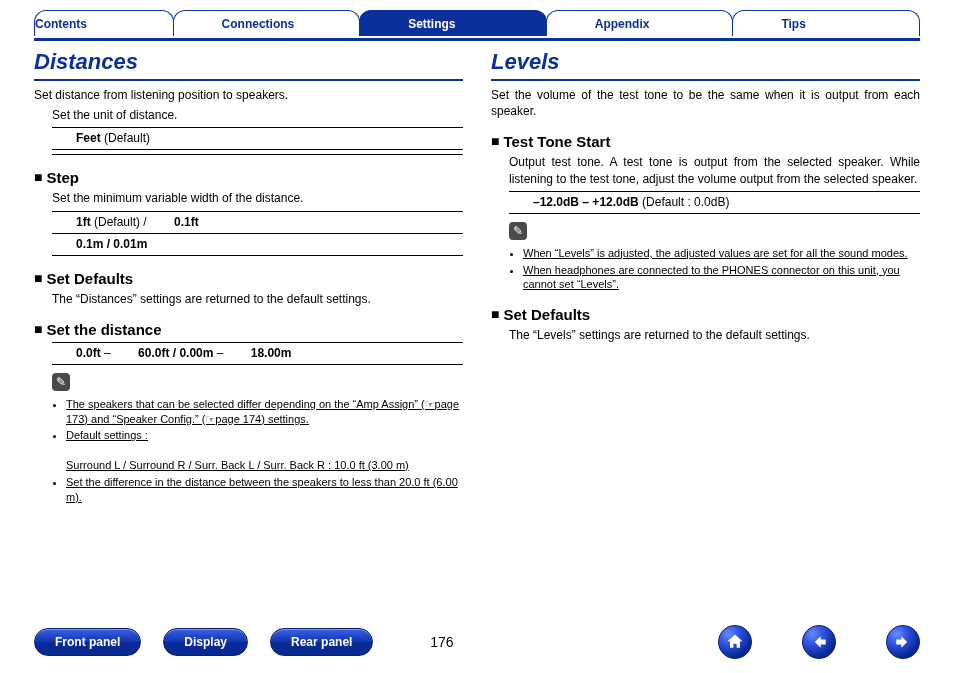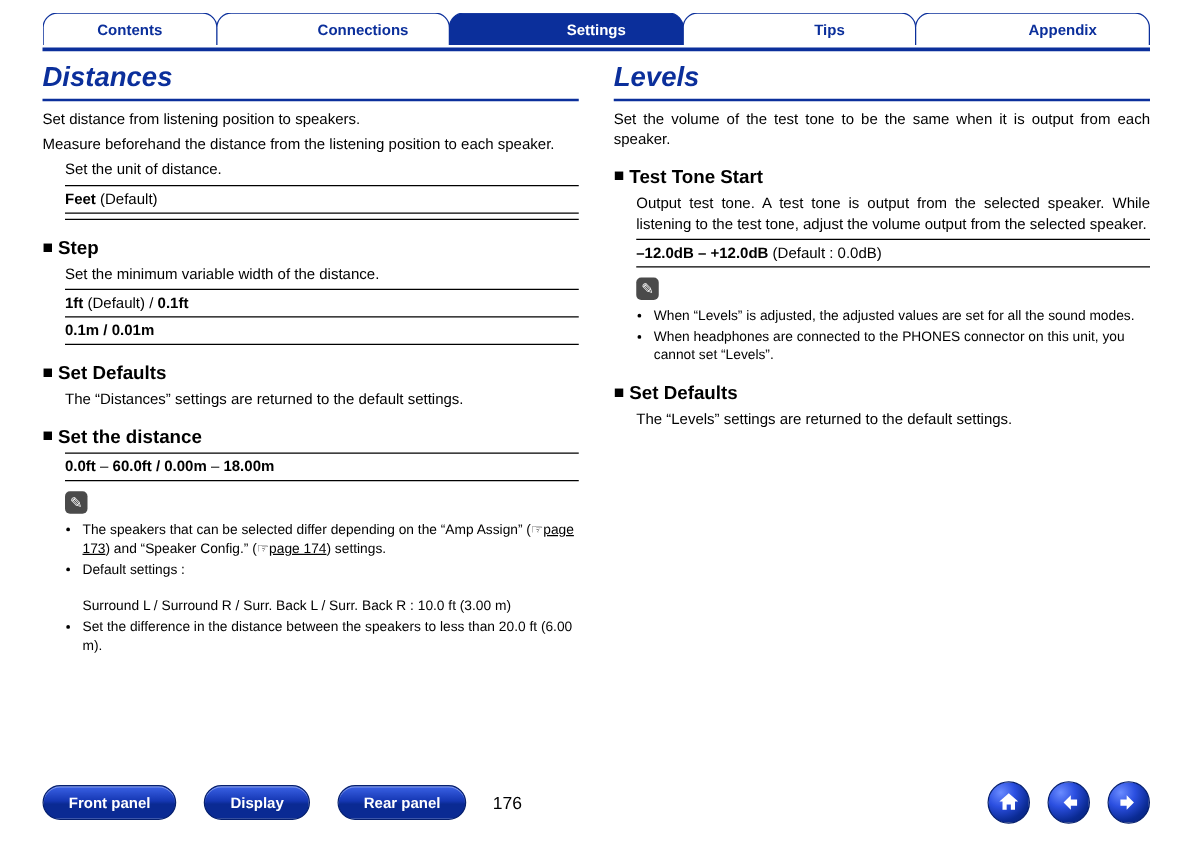--- a/index.html
+++ b/index.html
@@ -2,51 +2,51 @@
 <html><head>
 <meta charset="utf-8">
 <style>
   :root { --blue:#0b2f9b; --blue-grad-top:#3b5fe0; --blue-grad-bot:#0a2b93; --accent:#1a1a1a; }
   * { box-sizing:border-box; }
   body { margin:0; font-family:"Helvetica Neue",Helvetica,Arial,sans-serif; font-size:12px; color:#000; background:#fff; }
   .page { width:954px; height:673px; margin:0 auto; background:#fff; position:relative; padding:10px 34px 0; }
 
   
   .tabs { display:flex; gap:0; margin-bottom:2px; }
-  .tab { flex:1; height:26px; position:relative; display:flex; align-items:center; justify-content:center;
+  .tab { flex:1; height:26px; position:relative; display:flex; align-items:center; 
          color:var(--blue); font-weight:bold; z-index:1; cursor:pointer;
          background:#fff; border:1px solid var(--blue); border-top-left-radius:12px; border-top-right-radius:12px;
          border-bottom:none; overflow:hidden; }
   .tab + .tab { margin-left:-1px;padding-left:48px; }
   .tab.active { background:var(--blue); color:#fff; z-index:2; border-color:var(--blue);}
   .tabrule { height:3px; background:var(--blue); margin-bottom:6px; }
 
   
   .cols { display:flex; gap:28px; }
   .col { flex:1; min-width:0; }
   .sect-title { color:var(--blue); font-size:22px; font-weight:bold; border-bottom:2px solid var(--blue); padding:2px 0 4px; margin:0 0 6px;font-style:italic; }
   p { margin:4px 0; line-height:1.35; }
   .justify { text-align:justify; }
 
   .h3 { font-size:15px; font-weight:bold; margin:14px 0 2px; }
   .sq::before { content:"\25A0"; font-size:14px; margin-right:4px; color:#000; position:relative; top:-1px; }
   .indent { margin-left:18px; }
 
   .thinrule { border-top:1px solid #000; height:0; margin:4px 0 0; }
   .opt { margin:3px 0 2px; font-size:12px; }
-  .opt .b { font-weight:bold; }
+  .opt .b { font-weight:bold;margin-left:24px; }
   .opt .def { font-weight:normal; }
 
   .pencil { display:inline-flex; width:18px; height:18px; border-radius:4px; background:#4a4a4a; color:#fff; align-items:center; justify-content:center; font-size:12px; margin:8px 0 4px 18px; }
   ul.notes { margin:0 0 0 18px; padding-left:14px; }
-  ul.notes li { margin:2px 0; font-size:11px; line-height:1.35; }
+  ul.notes li { margin:2px 0; font-size:11px; line-height:1.35;text-decoration:underline; }
   .lnk { text-decoration:underline; cursor:pointer; }
 
   
-  .footer { position:absolute; left:34px; right:34px; bottom:14px; display:flex; align-items:center; }
+  .footer { position:absolute; left:34px; right:34px; bottom:14px; display:flex; align-items:center;gap:36px; }
   .pill { height:28px; padding:0 20px; border-radius:14px; color:#fff; font-weight:bold; font-size:12px;
           display:inline-flex; align-items:center; justify-content:center; cursor:pointer;
           background:linear-gradient(#3b62e6 0%, #1537b3 45%, #0a2a93 55%, #0a2a93 100%);
           border:1px solid #06206f; box-shadow:inset 0 1px 0 rgba(255,255,255,.35); }
   .pill + .pill { margin-left:22px; }
   .page-num { flex:0 0 auto; width:65px; text-align:center; font-size:14px; }
   .spacer { flex:1; }
   .circ { width:34px; height:34px; border-radius:50%; margin-left:14px; cursor:pointer;
           background:radial-gradient(circle at 30% 25%, #6a8bff 0%, #2b4fe0 35%, #0a2a93 70%, #06206f 100%);
           border:1px solid #06206f; display:inline-flex; align-items:center; justify-content:center; color:#fff; }
@@ -61,34 +61,33 @@
     <div class="tab">
         <span>Contents</span>
       </div>
     <div class="tab">
         <span>Connections</span>
       </div>
     <div class="tab active">
         <span>Settings</span>
       </div>
     <div class="tab">
-        <span>Tips</span>
+        <span>Appendix</span>
       </div>
     <div class="tab">
-        <span>Appendix</span>
+        <span>Tips</span>
       </div>
   </div>
   <div class="tabrule"></div>
 
   <div class="cols">
 
     <div class="col">
       <h2 class="sect-title">Distances</h2>
       <p>Set distance from listening position to speakers.</p>
-      <p class="justify">Measure beforehand the distance from the listening position to each speaker.</p>
 
       <p class="indent">Set the unit of distance.</p>
       <div class="indent">
         <div class="thinrule"></div>
         <div class="opt"><span class="b">Feet</span><span class="def"> (Default)</span></div>
         <div class="thinrule"></div>
         <div class="thinrule"></div>
       </div>
 
       <div class="h3 sq">Step</div>

